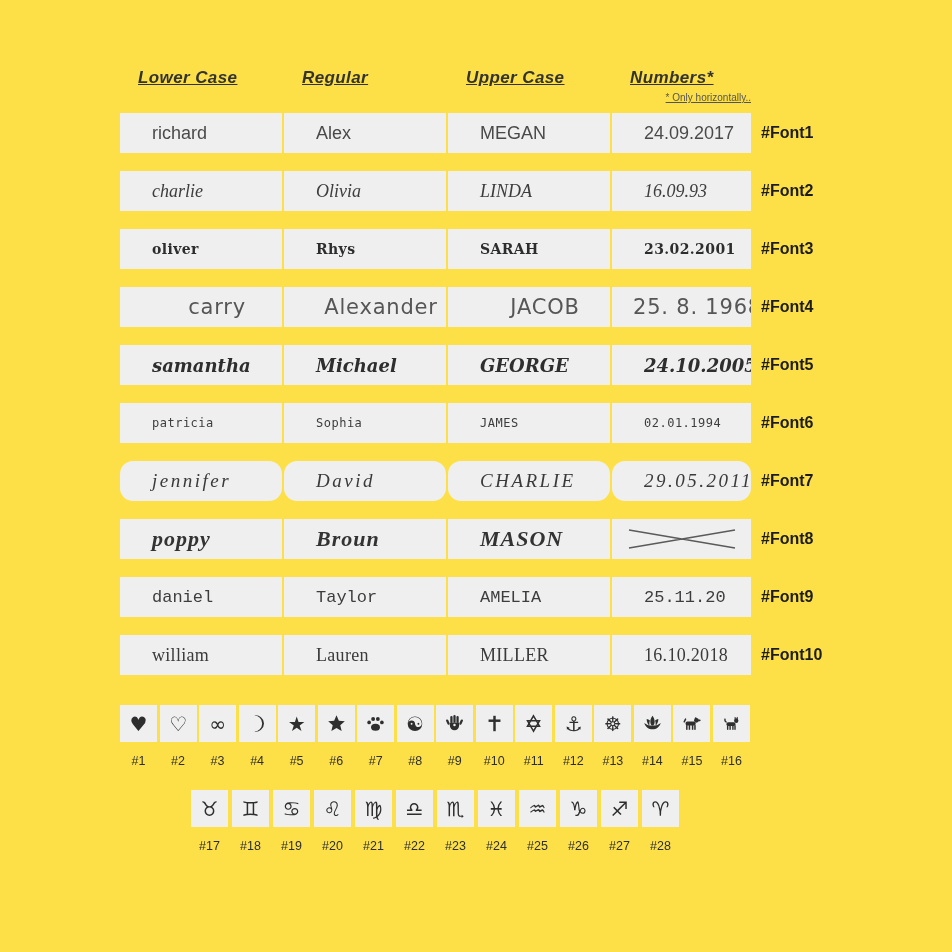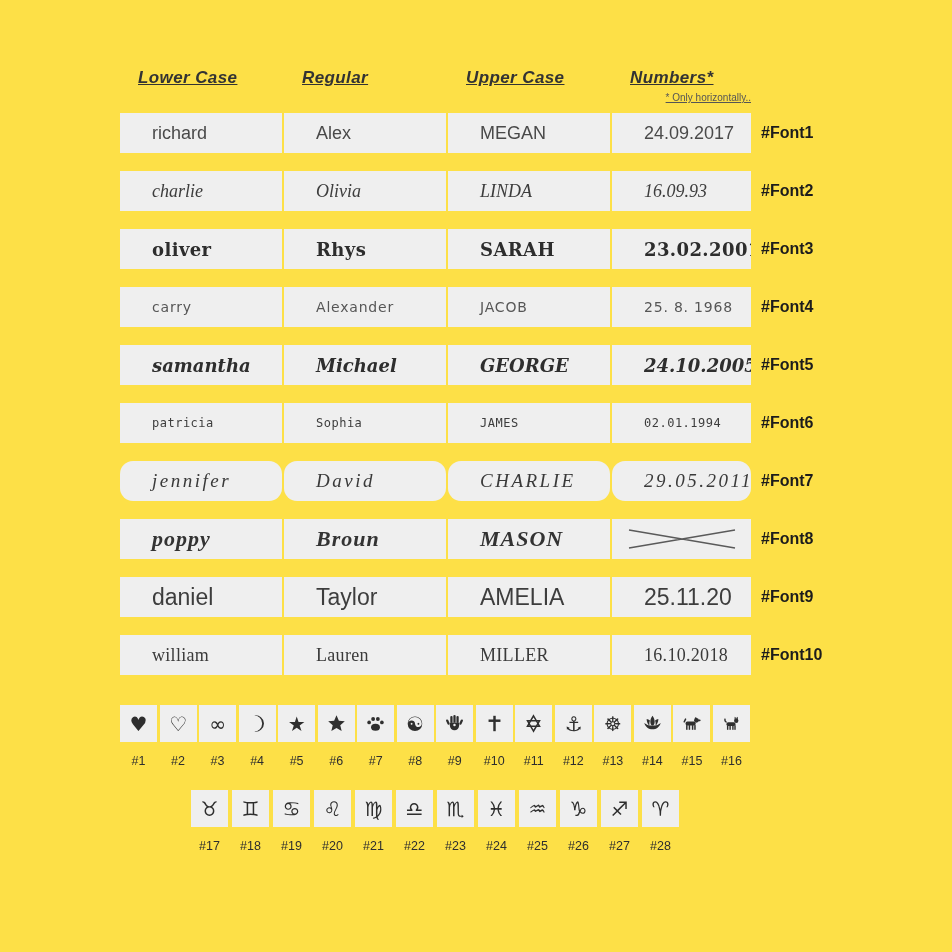--- a/index.html
+++ b/index.html
@@ -20,27 +20,27 @@
   .cells{display:grid;grid-template-columns:162px 162px 162px 139px;column-gap:2px;width:629px;}
   .cell{background:#efefef;height:40px;display:flex;align-items:center;
         padding-left:32px;box-sizing:border-box;overflow:hidden;white-space:nowrap;}
   .cell.center{justify-content:center;padding-left:0;}
   .rowlabel{margin-left:12px;align-self:center;font-size:16px;font-weight:bold;
             color:#1c1c1c;font-family:"Liberation Sans",sans-serif;
             font-style:normal;letter-spacing:0;}
 
   .fr1 .cell{font-family:"Liberation Sans",sans-serif;font-size:18px;color:#4a4a4a;}
   .fr2 .cell{font-family:"Liberation Serif",serif;font-style:italic;font-size:18px;color:#3d3d3d;}
-  .fr3 .cell{font-family:"DejaVu Serif",serif;font-weight:bold;font-size:18px;color:#2d2d2d;letter-spacing:.4px;}
-  .fr4 .cell{font-family:"DejaVu Sans",sans-serif;font-size:14px;color:#565656;letter-spacing:.8px;}
+  .fr3 .cell{font-family:"DejaVu Serif",serif;font-weight:bold;font-size:14px;color:#2d2d2d;letter-spacing:.4px;}
+  .fr4 .cell{font-family:"DejaVu Sans",sans-serif;font-size:21px;color:#565656;letter-spacing:.8px;justify-content:center;}
   .fr5 .cell{font-family:"DejaVu Serif",serif;font-style:italic;font-weight:bold;font-size:18px;color:#2e2e2e;}
   .fr6 .cell{font-family:"DejaVu Sans Mono",monospace;font-size:12px;color:#3d3d3d;letter-spacing:.5px;}
   .fr7 .cell{font-family:"Liberation Serif",serif;font-style:italic;font-size:19px;color:#3a3a3a;letter-spacing:2.5px;border-radius:13px;}
   .fr8 .cell{font-family:"Liberation Serif",serif;font-style:italic;font-weight:bold;font-size:22px;color:#333;letter-spacing:1px;align-items:center;}
-  .fr9 .cell{font-family:Liberation Sans, sans-serif;font-size:23px;color:#3d3d3d;text-align:center;}
+  .fr9 .cell{font-family:Liberation Mono, monospace;font-size:17px;color:#3d3d3d;text-align:center;}
   .fr10 .cell{font-family:"Liberation Serif",serif;font-size:18px;color:#3a3a3a;letter-spacing:.3px;}
 
   .nox{display:block;}
 
   
   .sym-strip{display:flex;width:630px;}
   .strip1{justify-content:space-between;margin-top:30px;}
   .strip2{justify-content:center;gap:4px;margin-top:22px;}
   .sym-item{display:flex;flex-direction:column;align-items:center;width:37px;}
   .sym-box{width:37px;height:37px;background:#efefef;display:flex;align-items:center;

